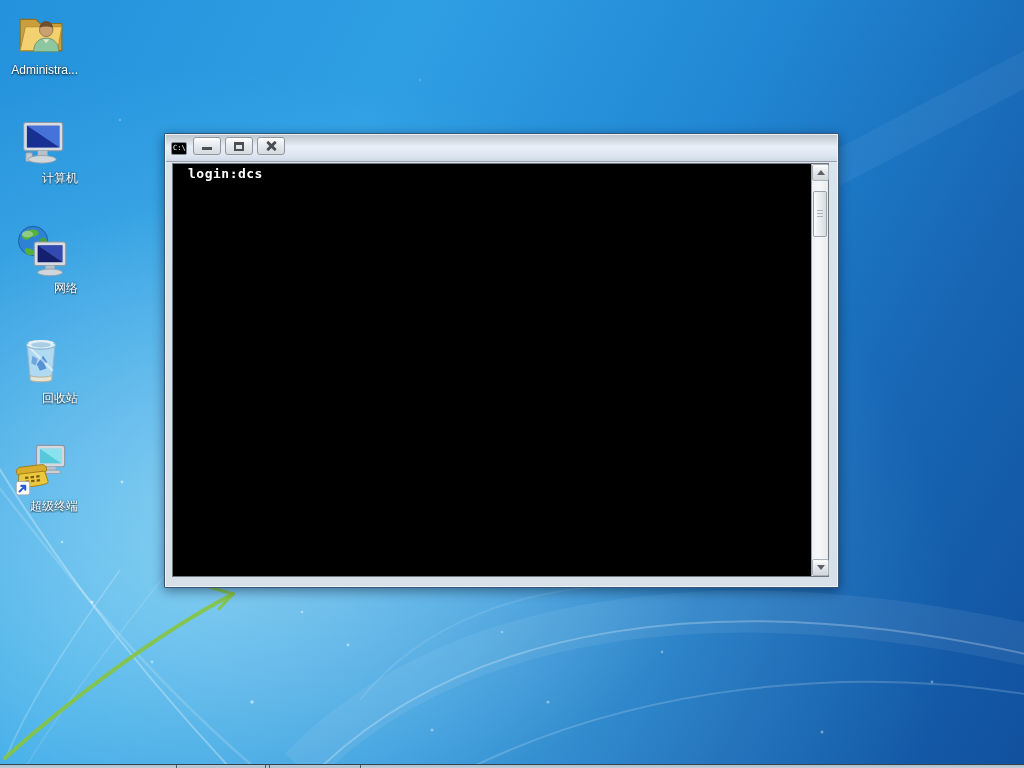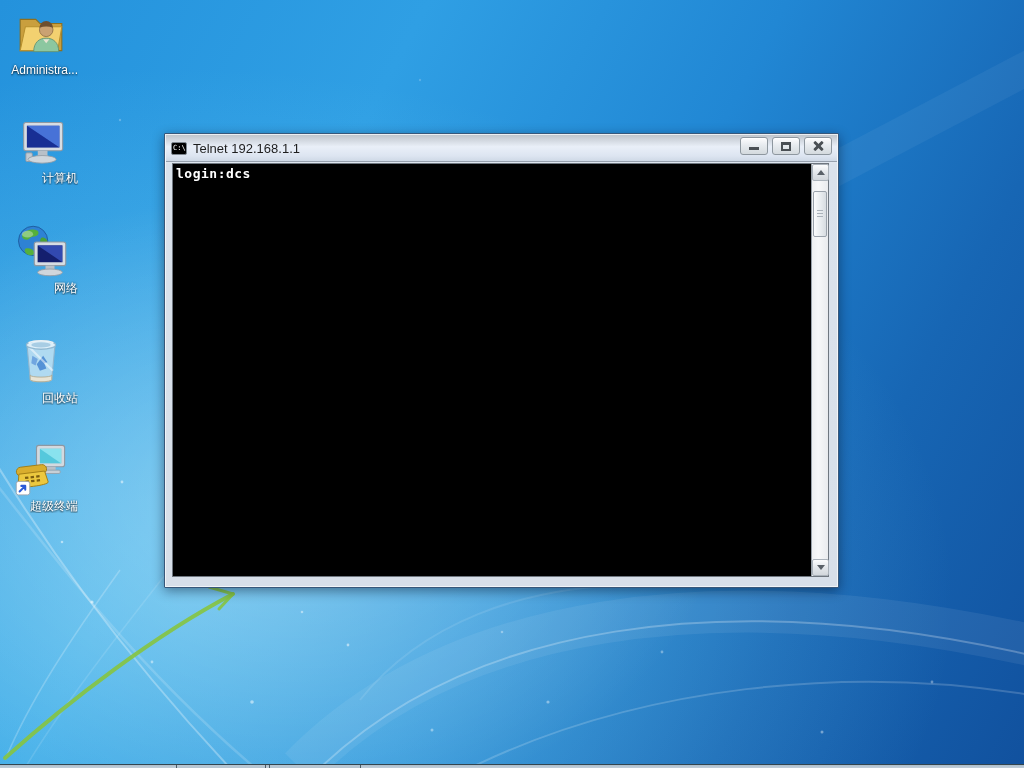--- a/index.html
+++ b/index.html
@@ -62,21 +62,21 @@
   .g-close::before { transform:rotate(45deg); }
   .g-close::after  { transform:rotate(-45deg); }
 
   .client {
     position:absolute; left:7px; right:9px; top:29px; bottom:10px;
     display:flex; background:#000; border:1px solid #6f7780;
   }
   .console {
     flex:1 1 auto; background:#000; color:#fff; overflow:hidden;
     font-family:"DejaVu Sans Mono", monospace; font-weight:bold;
-    font-size:13px; line-height:16px; letter-spacing:0.5px; padding:2px 3px; cursor:text;
+    font-size:13px; line-height:16px; letter-spacing:0.5px; padding:2px 3px; cursor:text;margin-left:12px;
   }
   .console-line { white-space:pre; }
 
   
   .vscroll {
     flex:0 0 17px; width:17px; position:relative;
     background:linear-gradient(90deg,#eef0f2,#f7f8f9 40%,#e9ebee); border-left:1px solid #9aa2aa;
   }
   .sb-btn {
     position:absolute; left:0; width:17px; height:17px;
@@ -217,21 +217,20 @@
     </g>
     <rect x="2" y="35" width="12" height="12" rx="2" fill="#ffffff" stroke="#9aa4ae" stroke-width="0.8"></rect>
     <path d="M5,44 L10,39 M10,39 h-3.5 M10,39 v3.5" stroke="#2a5ad8" stroke-width="1.8" fill="none" stroke-linecap="round"></path>
   </svg>
   <span class="icon-label">超级终端</span>
 </div>
 
 <div class="win">
   <div class="titlebar">
     <div class="title-icon">C:\</div>
-    <div class="title-text">Telnet 192.168.1.1</div>
     <div class="caption-buttons">
       <div class="cap-btn" title="">
           <span class="g-min"></span>
         </div>
       <div class="cap-btn">
           <span class="g-max"></span>
         </div>
       <div class="cap-btn">
           <span class="g-close"></span>
         </div>

